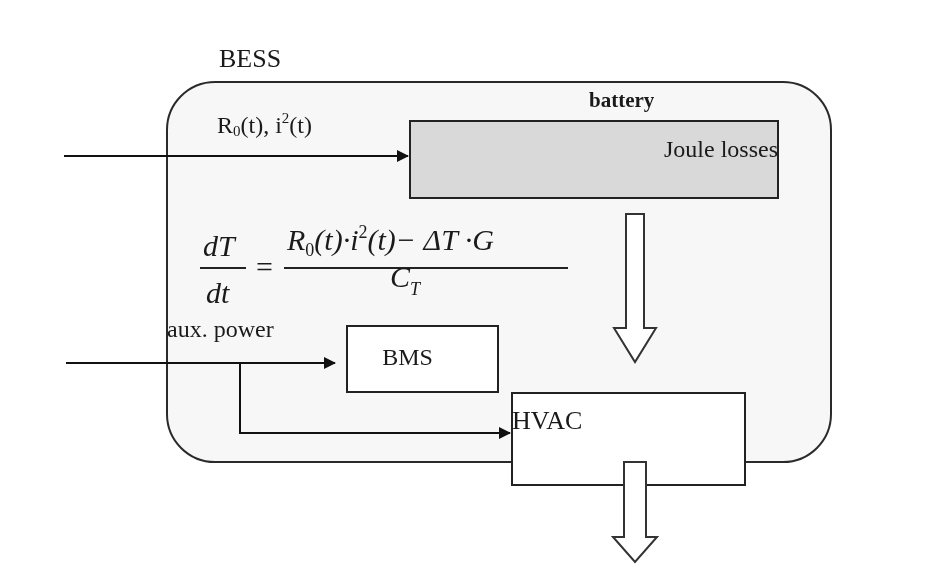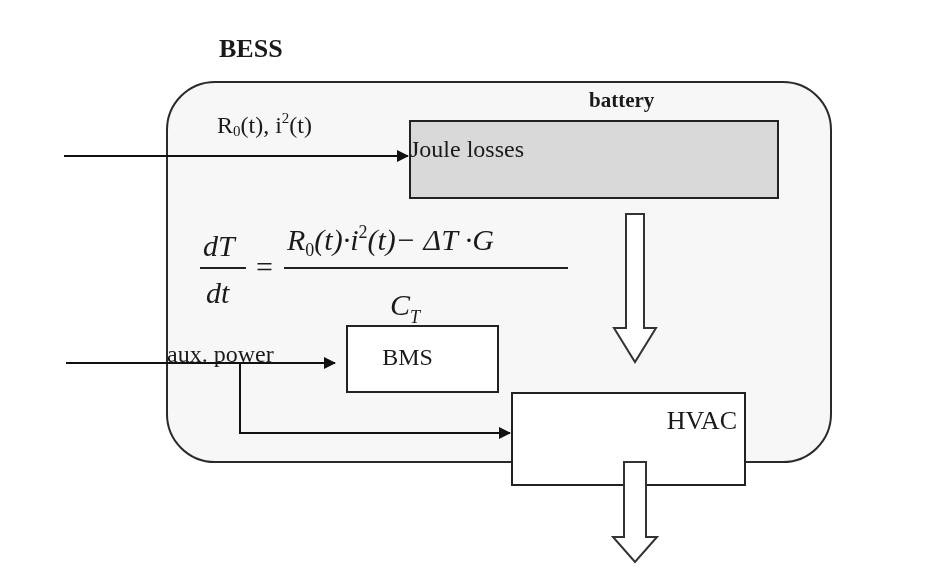--- a/index.html
+++ b/index.html
@@ -1,35 +1,35 @@
 <!DOCTYPE html>
 <html><head>
   <meta charset="utf-8">
   <style>
     html, body { margin: 0; padding: 0; background: #ffffff; }
     body { width: 940px; height: 588px; position: relative; overflow: hidden; font-family: "Liberation Serif", "DejaVu Serif", serif; color: #1a1a1a; }
     svg { position: absolute; left: 0; top: 0; }
     .txt { position: absolute; white-space: nowrap; line-height: 1; }
-    .bess-label { left: 219px; top: 36px; font-size: 26px; font-weight: bold; }
+    .bess-label { left: 219px; top: 46px; font-size: 26px; font-weight: normal; }
     .battery-label { left: 589px; top: 90px; font-size: 21px; font-weight: bold; }
     .input-label { left: 217px; top: 111px; font-size: 24px; text-align: right; }
     .input-label sub { font-size: 15px; vertical-align: -3px; }
     .input-label sup { font-size: 15px; vertical-align: 10px; }
-    .aux-label { left: 167px; top: 317px; font-size: 24px; margin-top: 25px; }
-    .joule-text { left: 410px; top: 137px; width: 368px; text-align: left; font-size: 24px; }
+    .aux-label { left: 167px; top: 317px; font-size: 24px; }
+    .joule-text { left: 410px; top: 137px; width: 368px; text-align: right; font-size: 24px; }
     .bms-text { left: 347px; top: 345px; width: 121px; text-align: center; font-size: 24px; }
-    .hvac-text { left: 512px; top: 408px; width: 225px; text-align: right; font-size: 26px; }
+    .hvac-text { left: 512px; top: 408px; width: 225px; text-align: left; font-size: 26px; }
     .eq { position: absolute; font-style: italic; font-size: 30px; white-space: nowrap; line-height: 1; }
     .eq-dT { left: 203px; top: 231px; }
     .eq-dt { left: 206px; top: 278px; }
     .eq-eq { left: 256px; top: 252px; font-style: normal; font-size: 30px; }
     .eq-num { left: 287px; top: 223px; text-align: center; }
     .eq-num .up { font-size: 18px; vertical-align: 12px; font-style: normal; }
     .eq-num .sub { font-size: 18px; vertical-align: -6px; font-style: normal; }
-    .eq-den { left: 390px; top: 290px; }
+    .eq-den { left: 390px; top: 262px; }
     .eq-den .sub { font-size: 18px; vertical-align: -8px; }
   </style>
 </head>
 <body>
 
 <svg width="940" height="588" viewBox="0 0 940 588">
   <defs>
     <marker id="ah" markerWidth="12" markerHeight="12" refX="11" refY="6" orient="auto" markerUnits="userSpaceOnUse">
       <path d="M0,0 L12,6 L0,12 Z" fill="#111"></path>
     </marker>

